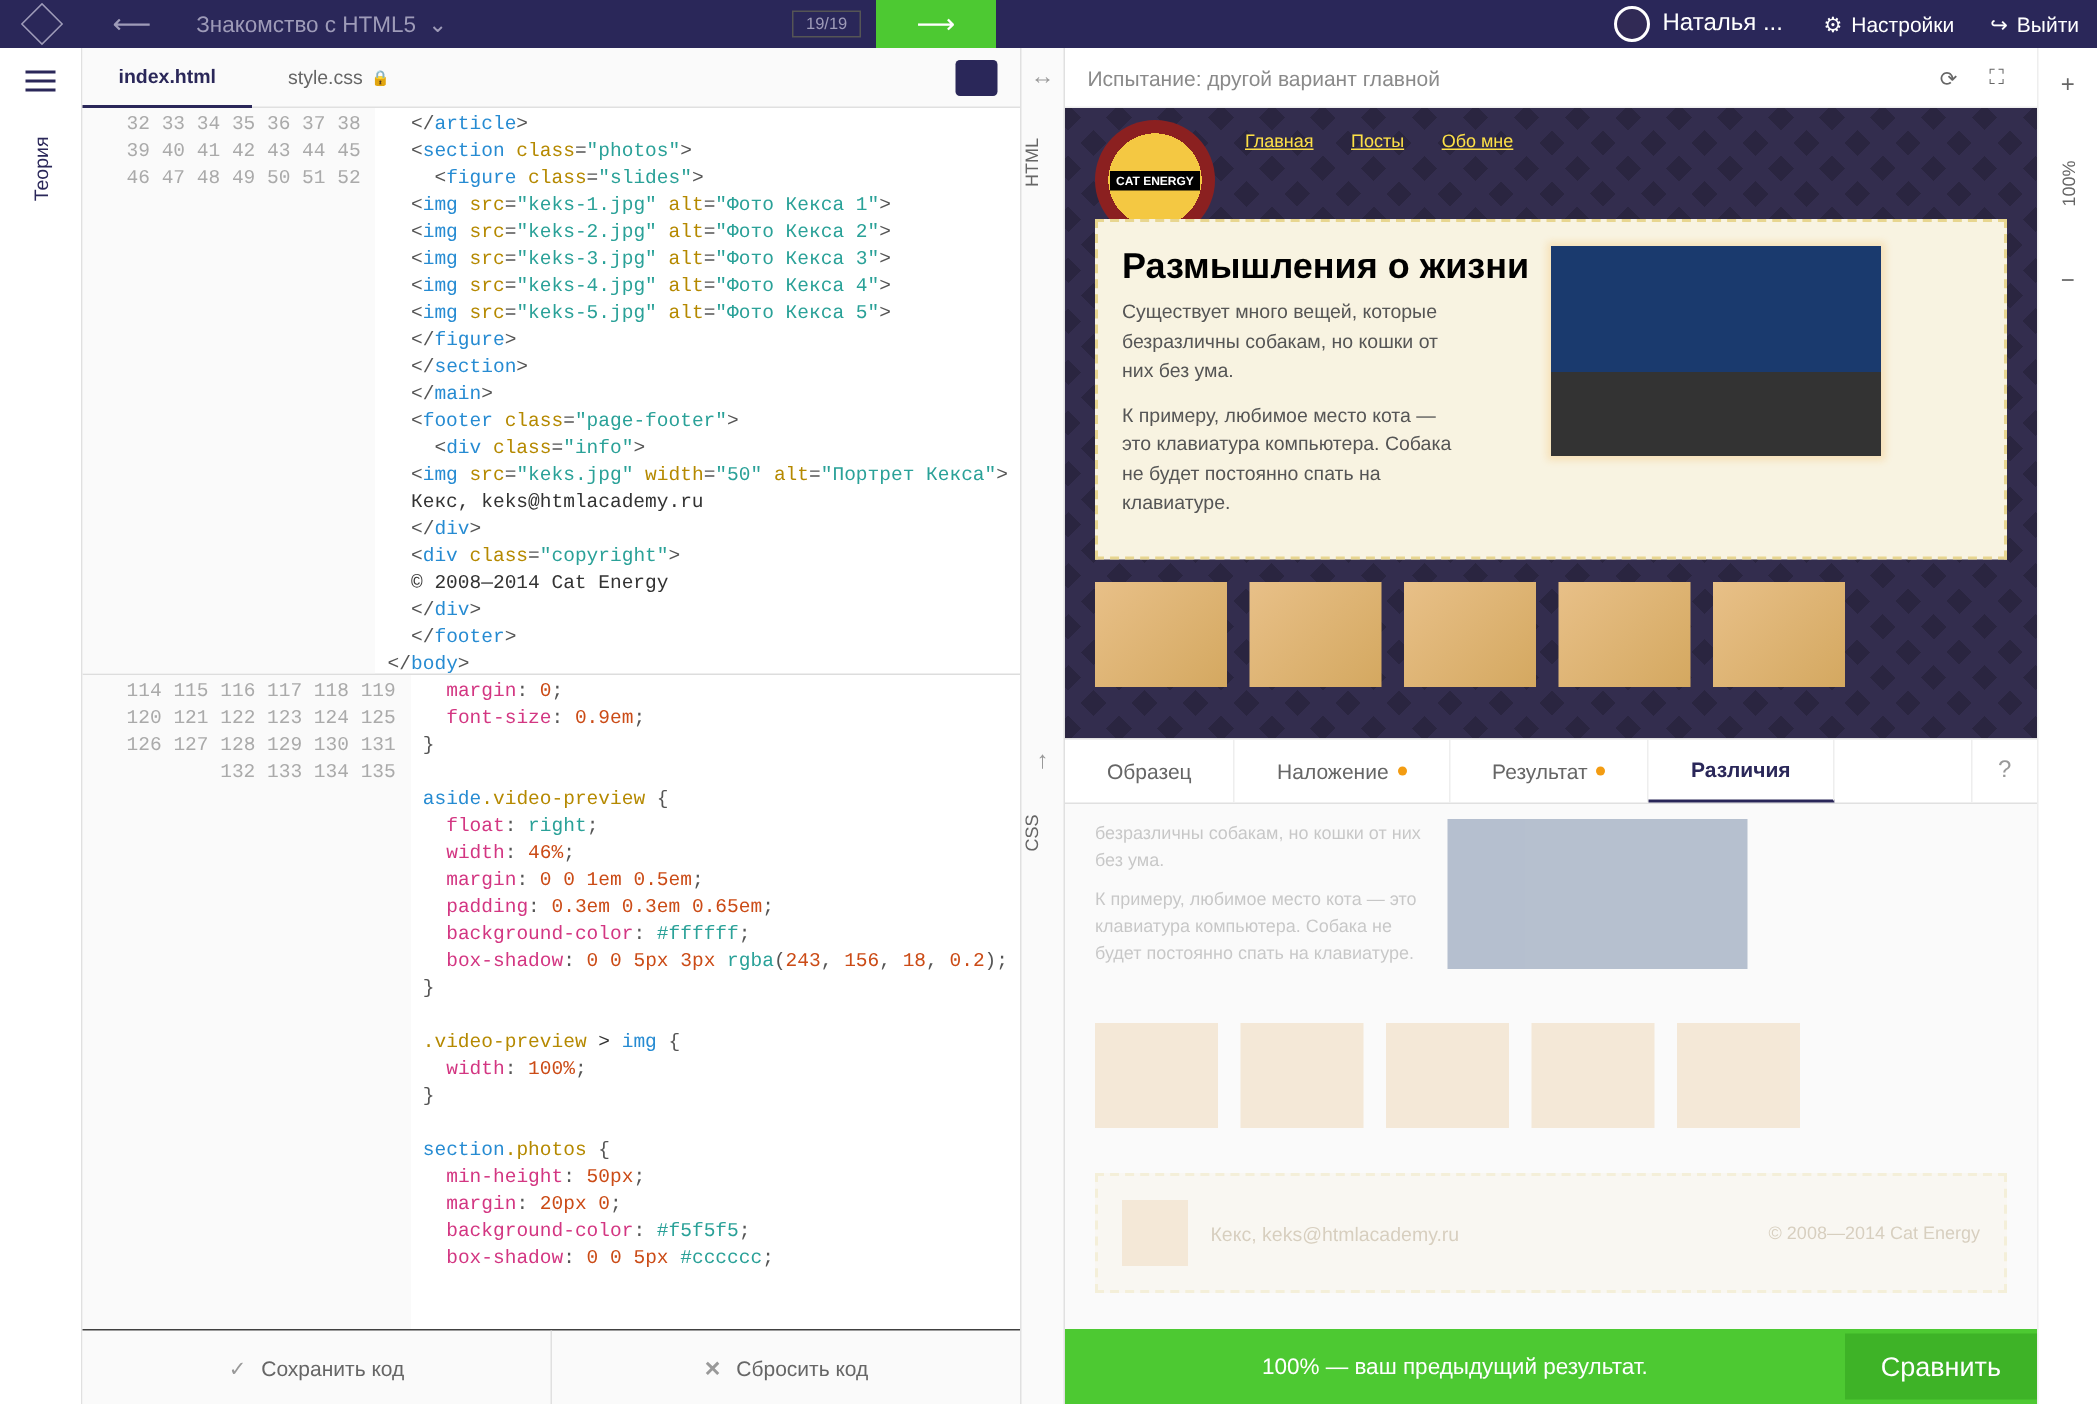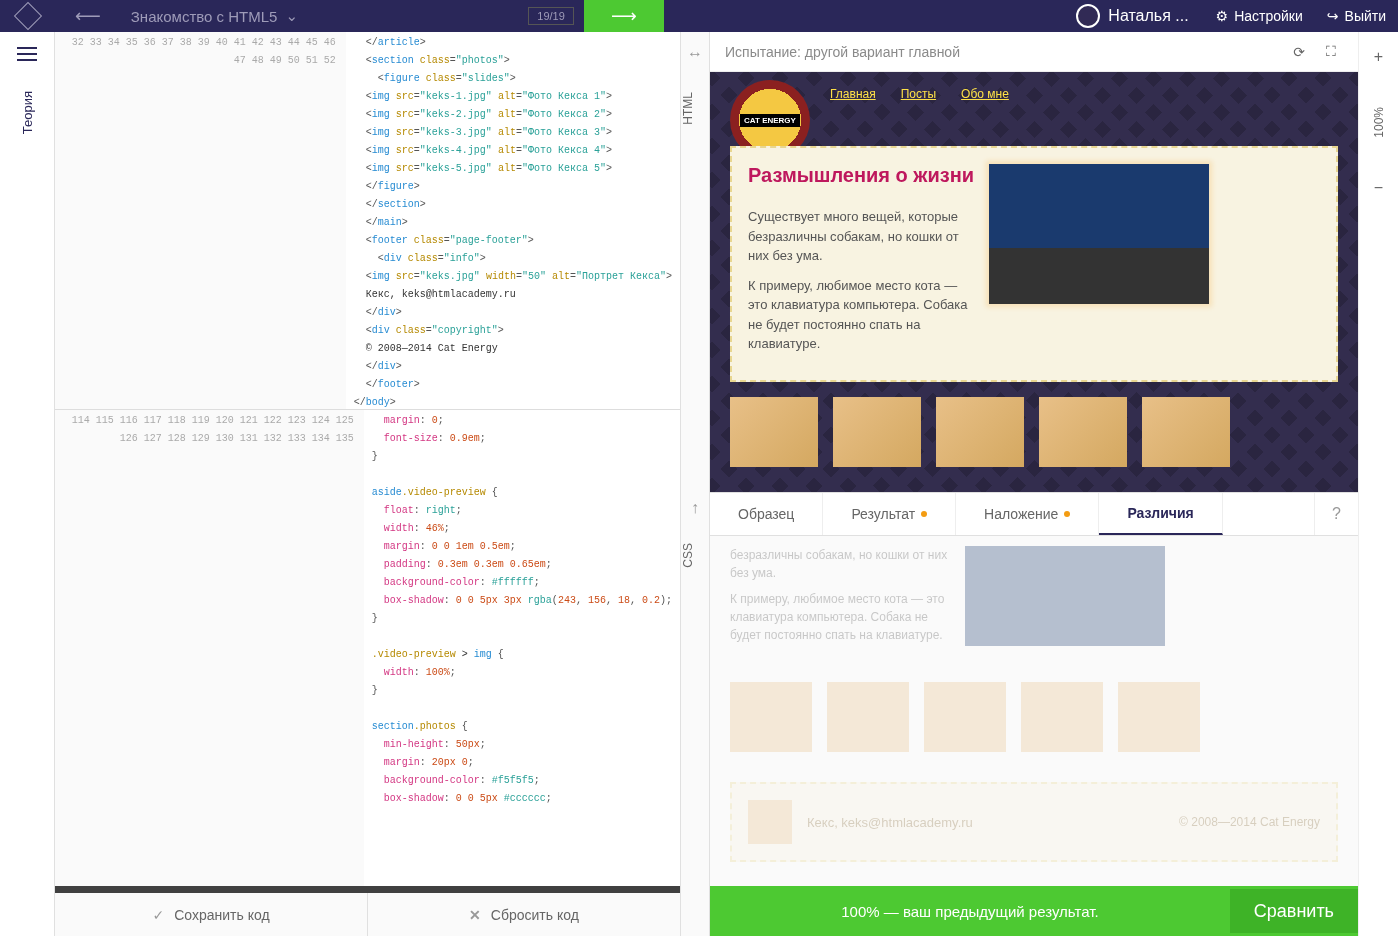--- a/index.html
+++ b/index.html
@@ -29,40 +29,40 @@
 
 
 .editor-panel { width: 625px; display: flex; flex-direction: column; }
 .file-tabs { height: 40px; display: flex; align-items: center; background: #fafafa; border-bottom: 1px solid #e0e0e0; }
 .file-tab { padding: 0 24px; height: 40px; display: flex; align-items: center; gap: 6px; cursor: pointer; font-size: 13px; color: #666; }
 .file-tab.active { color: #2a2759; font-weight: bold; border-bottom: 2px solid #2a2759; }
 .lock-small { font-size: 10px; color: #999; }
 .tab-spacer { flex: 1; }
 .toggle-btn { width: 28px; height: 24px; background: #2a2759; border-radius: 3px; margin-right: 15px; cursor: pointer; }
 
-.code-area { flex: 1; display: flex; font-family: 'Courier New', monospace; font-size: 10px; overflow: hidden; }
+.code-area { flex: 1; display: flex; font-family: 'Courier New', monospace; font-size: 13px; overflow: hidden; }
 .code-section { display: flex; }
 .line-numbers { background: #fafafa; color: #aaa; text-align: right; padding: 2px 10px 2px 6px; line-height: 18px; user-select: none; }
 .code-content { padding: 2px 8px; line-height: 18px; white-space: pre; }
 .code-top { height: 378px; overflow: hidden; border-bottom: 1px solid #ddd; }
 .code-bottom { flex: 1; overflow: hidden; justify-content: center; }
 
 
 .tag { color: #268bd2; }
 .attr { color: #b58900; }
 .str { color: #2aa198; }
 .txt { color: #333; }
 .sel { color: #268bd2; }
 .cls { color: #b58900; }
 .prop { color: #d33682; }
 .val { color: #2aa198; }
 .num { color: #cb4b16; }
 .pun { color: #555; }
 
-.editor-footer { height: 50px; background: #fafafa; border-top: 7px solid #404040; display: flex; }
+.editor-footer { height: 50px; background: #fafafa; border-top: 1px solid #404040; display: flex; }
 .footer-btn { flex: 1; display: flex; align-items: center; justify-content: center; gap: 10px; cursor: pointer; color: #666; font-size: 14px; }
 .footer-btn:first-child { border-right: 1px solid #e0e0e0; }
 .check-icon::before { content: "✓"; color: #999; }
 .x-icon::before { content: "✕"; color: #999; font-weight: bold; }
 
 
 .mid-rail { width: 30px; background: #fafafa; border-left: 1px solid #e0e0e0; border-right: 1px solid #e0e0e0; display: flex; flex-direction: column; }
 .drag-handle { height: 40px; display: flex; align-items: center; justify-content: center; color: #999; cursor: ew-resize; }
 .rail-label { writing-mode: vertical-rl; transform: rotate(180deg); color: #666; font-size: 12px; padding: 20px 0; text-align: center; }
 .rail-arrow { text-align: center; color: #999; padding: 6px 0; cursor: pointer; }
@@ -74,21 +74,21 @@
 .preview-header-icon { width: 24px; height: 24px; display: flex; align-items: center; justify-content: center; cursor: pointer; color: #666; margin-left: 8px; }
 
 
 .preview-body { height: 420px; overflow: hidden; background: #2a2540; position: relative; }
 .zigzag-bg { position: absolute; inset: 0; background: repeating-linear-gradient(135deg, #2a2540 0 12px, #332d4e 12px 24px), repeating-linear-gradient(45deg, #2a2540 0 12px, #332d4e 12px 24px); background-blend-mode: lighten; }
 .site-nav { position: relative; display: flex; align-items: center; gap: 25px; padding: 15px 30px 15px 120px; }
 .site-logo { position: absolute; left: 20px; top: 8px; width: 80px; height: 80px; background: radial-gradient(circle, #f4c842 55%, #8b2020 55%); border-radius: 50%; display: flex; align-items: center; justify-content: center; }
 .site-logo-text { background: #000; color: #fff; font-size: 8px; padding: 2px 4px; font-weight: bold; }
 .nav-link { color: #fde047; text-decoration: underline; font-size: 12px; cursor: pointer; }
 .content-wrap { position: relative; margin: 30px 20px 15px; background: #f8f3e1; border: 2px dashed #e8d690; padding: 16px; display: flex; gap: 15px; }
-.article-text h2 { color: #be185d; font-size: 20px; margin-bottom: 20px; }
+.article-text h2 { color: #000000; font-size: 24px; margin-bottom: 6px; }
 .article-text p { color: #555; font-size: 13px; line-height: 1.5; margin-bottom: 10px; max-width: 220px; }
 .video-thumb { width: 220px; height: 140px; background: linear-gradient(180deg, #1a3a6e 60%, #333 60%); box-shadow: 0 0 5px 3px rgba(243,156,18,0.2); }
 .photos-row { position: relative; display: flex; gap: 15px; padding: 0 20px; }
 .photo { width: 88px; height: 70px; background: linear-gradient(135deg, #e8c088, #d4a860); }
 
 
 .compare-tabs { height: 44px; display: flex; background: #fff; border-top: 1px solid #e0e0e0; border-bottom: 1px solid #e0e0e0; }
 .compare-tab { padding: 0 28px; display: flex; align-items: center; gap: 6px; cursor: pointer; color: #666; font-size: 14px; border-right: 1px solid #eee; }
 .compare-tab.active { color: #2a2759; font-weight: bold; border-bottom: 2px solid #2a2759; }
 .dot-orange { width: 6px; height: 6px; border-radius: 50%; background: #f39c12; }
@@ -155,20 +155,31 @@
   <div class="left-rail">
     <div class="menu-icon">
         <span></span>
         <span></span>
         <span></span>
       </div>
     <div class="theory-text">Теория</div>
   </div>
 
   <div class="editor-panel">
+    <div class="file-tabs">
+      <div class="file-tab active">
+          <span>index.html</span>
+        </div>
+      <div class="file-tab">
+        <span>style.css</span>
+        <span class="lock-small">🔒</span>
+      </div>
+      <div class="tab-spacer"></div>
+      <div class="toggle-btn"></div>
+    </div>
 
     <div class="code-area" style="flex-direction:column">
       <div class="code-top code-section">
         <div class="line-numbers" id="html-lines">32
 33
 34
 35
 36
 37
 38
@@ -312,25 +323,25 @@
         <div class="photo"></div>
         <div class="photo"></div>
         <div class="photo"></div>
         <div class="photo"></div>
       </div>
     </div>
 
     <div class="compare-tabs">
       <div class="compare-tab">Образец</div>
       <div class="compare-tab">
+          <span>Наложение</span>
+          <span class="dot-orange"></span>
+        </div>
+      <div class="compare-tab">
           <span>Результат</span>
-          <span class="dot-orange"></span>
-        </div>
-      <div class="compare-tab">
-          <span>Наложение</span>
           <span class="dot-orange"></span>
         </div>
       <div class="compare-tab active">Различия</div>
       <div class="compare-spacer"></div>
       <div class="help-tab">?</div>
     </div>
 
     <div class="diff-view">
       <div class="diff-content">
         <div class="diff-article">

